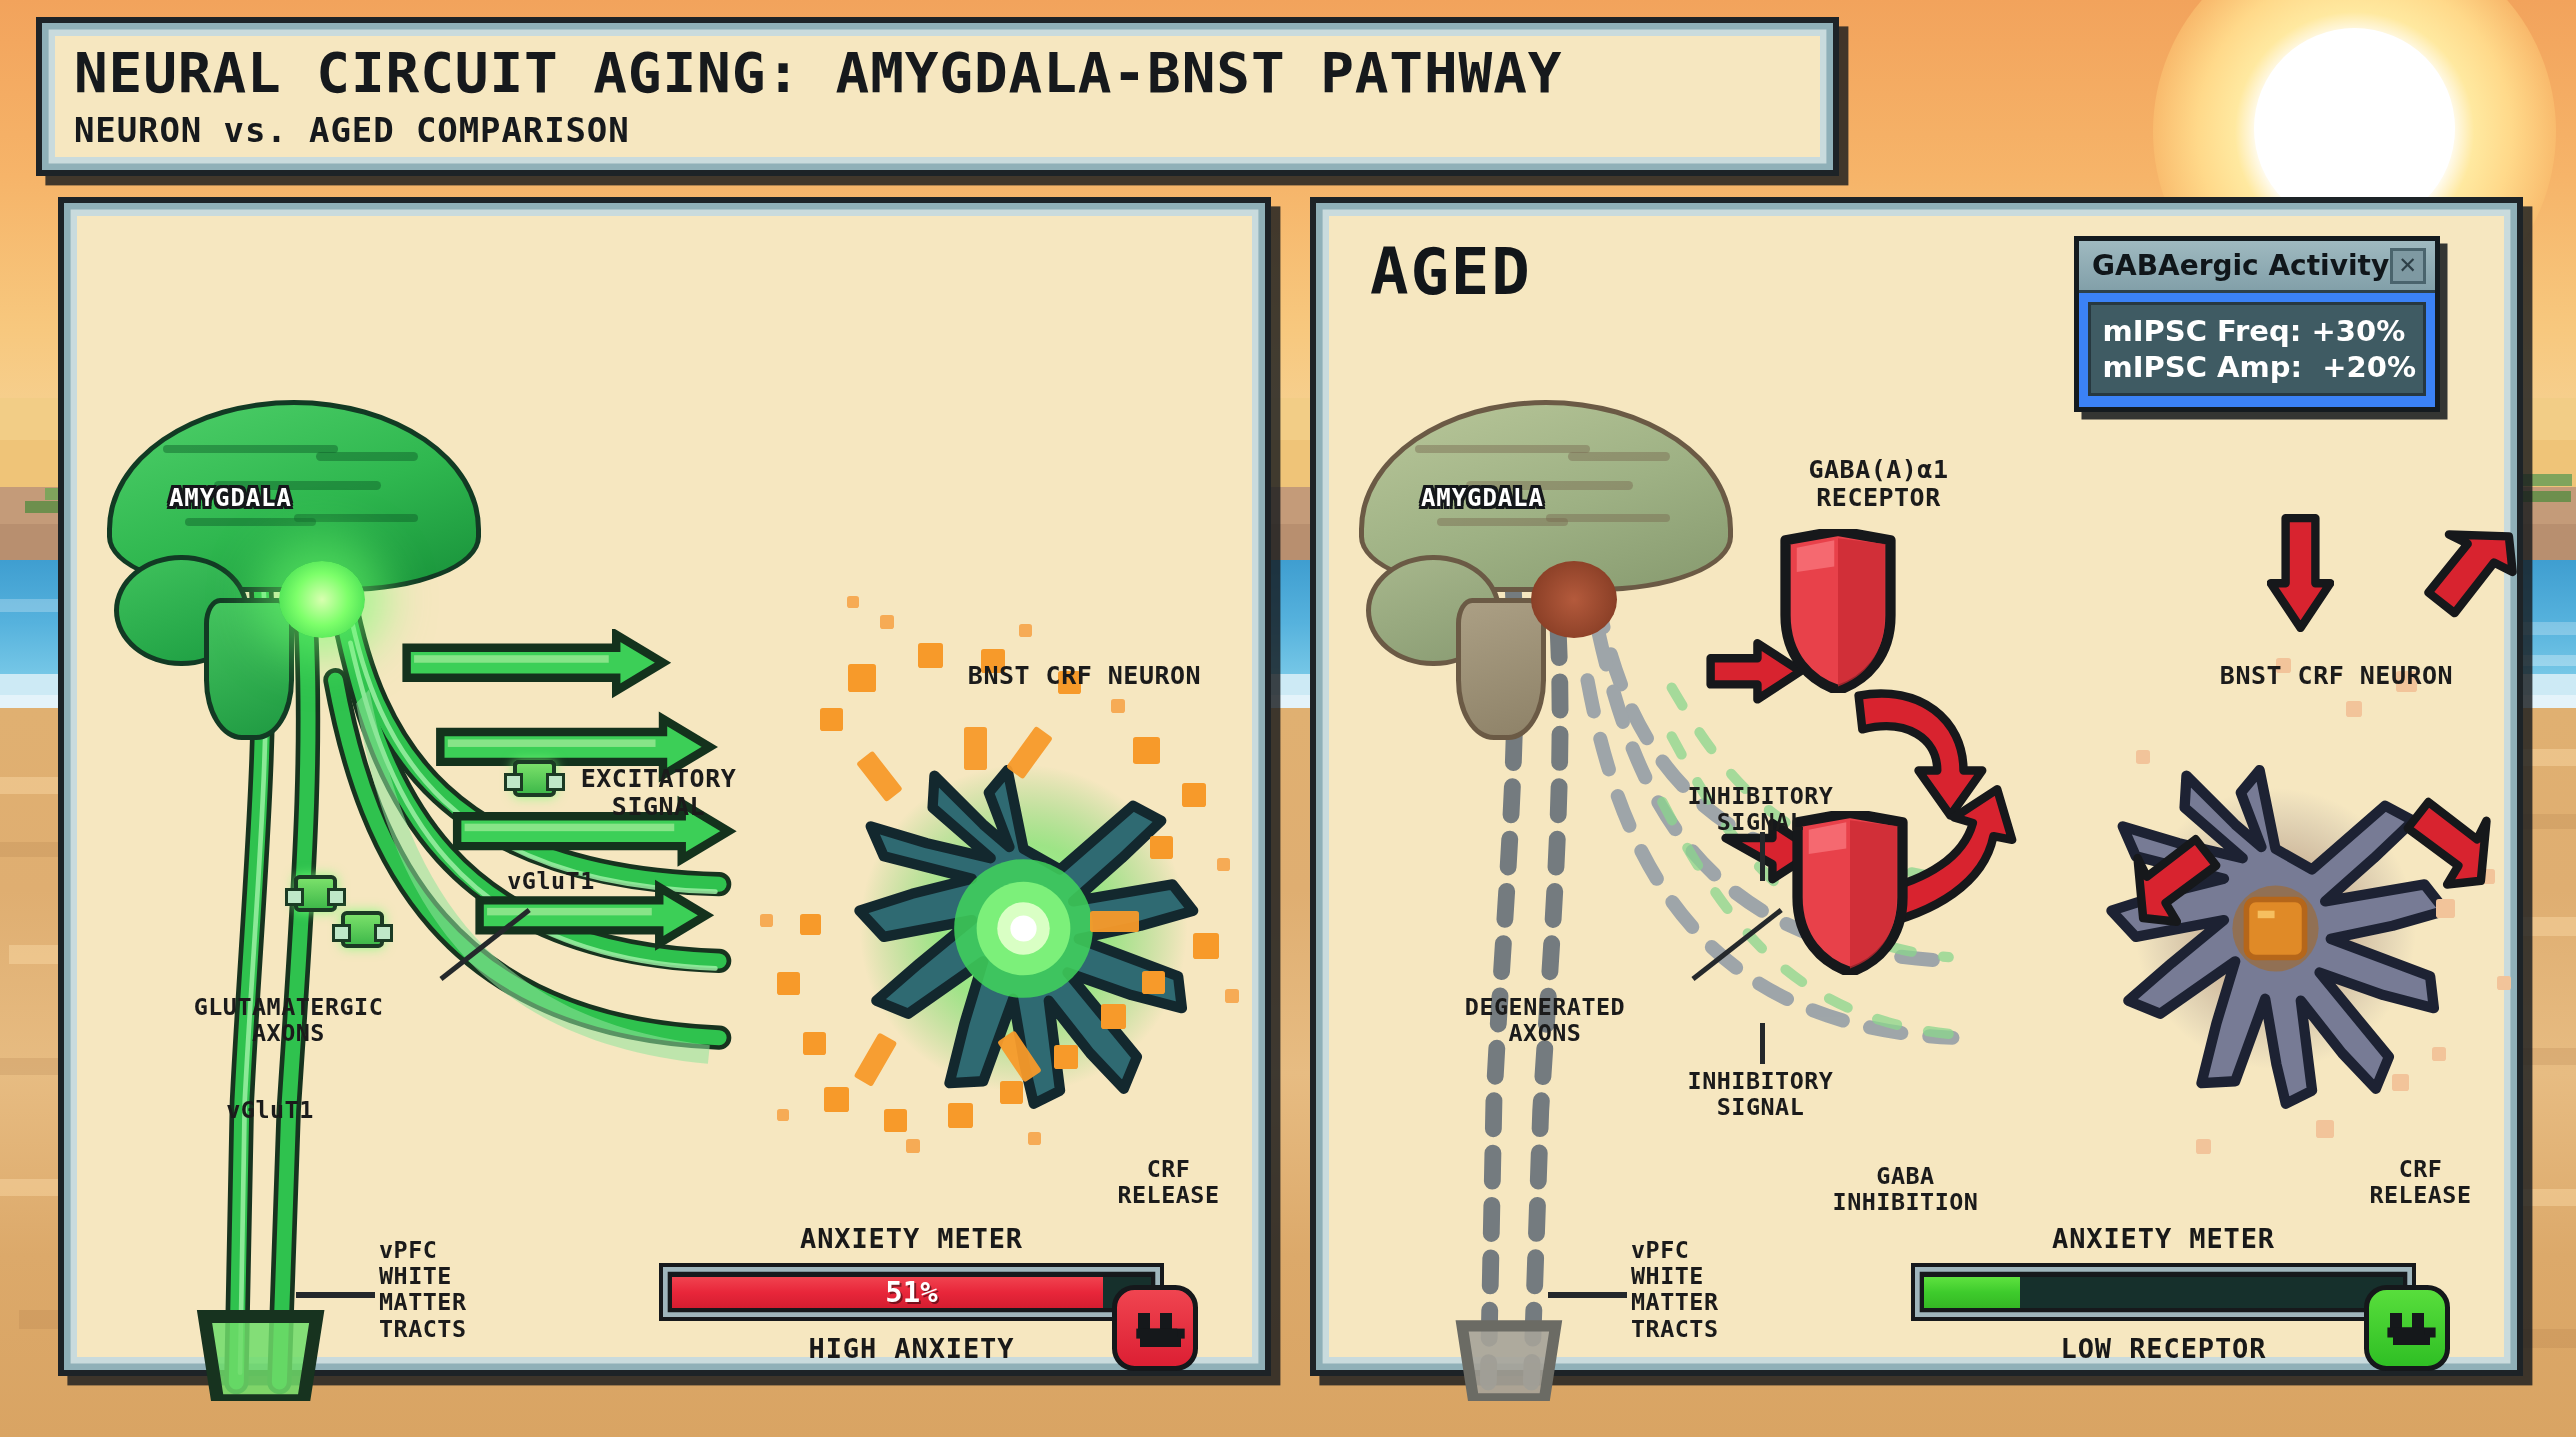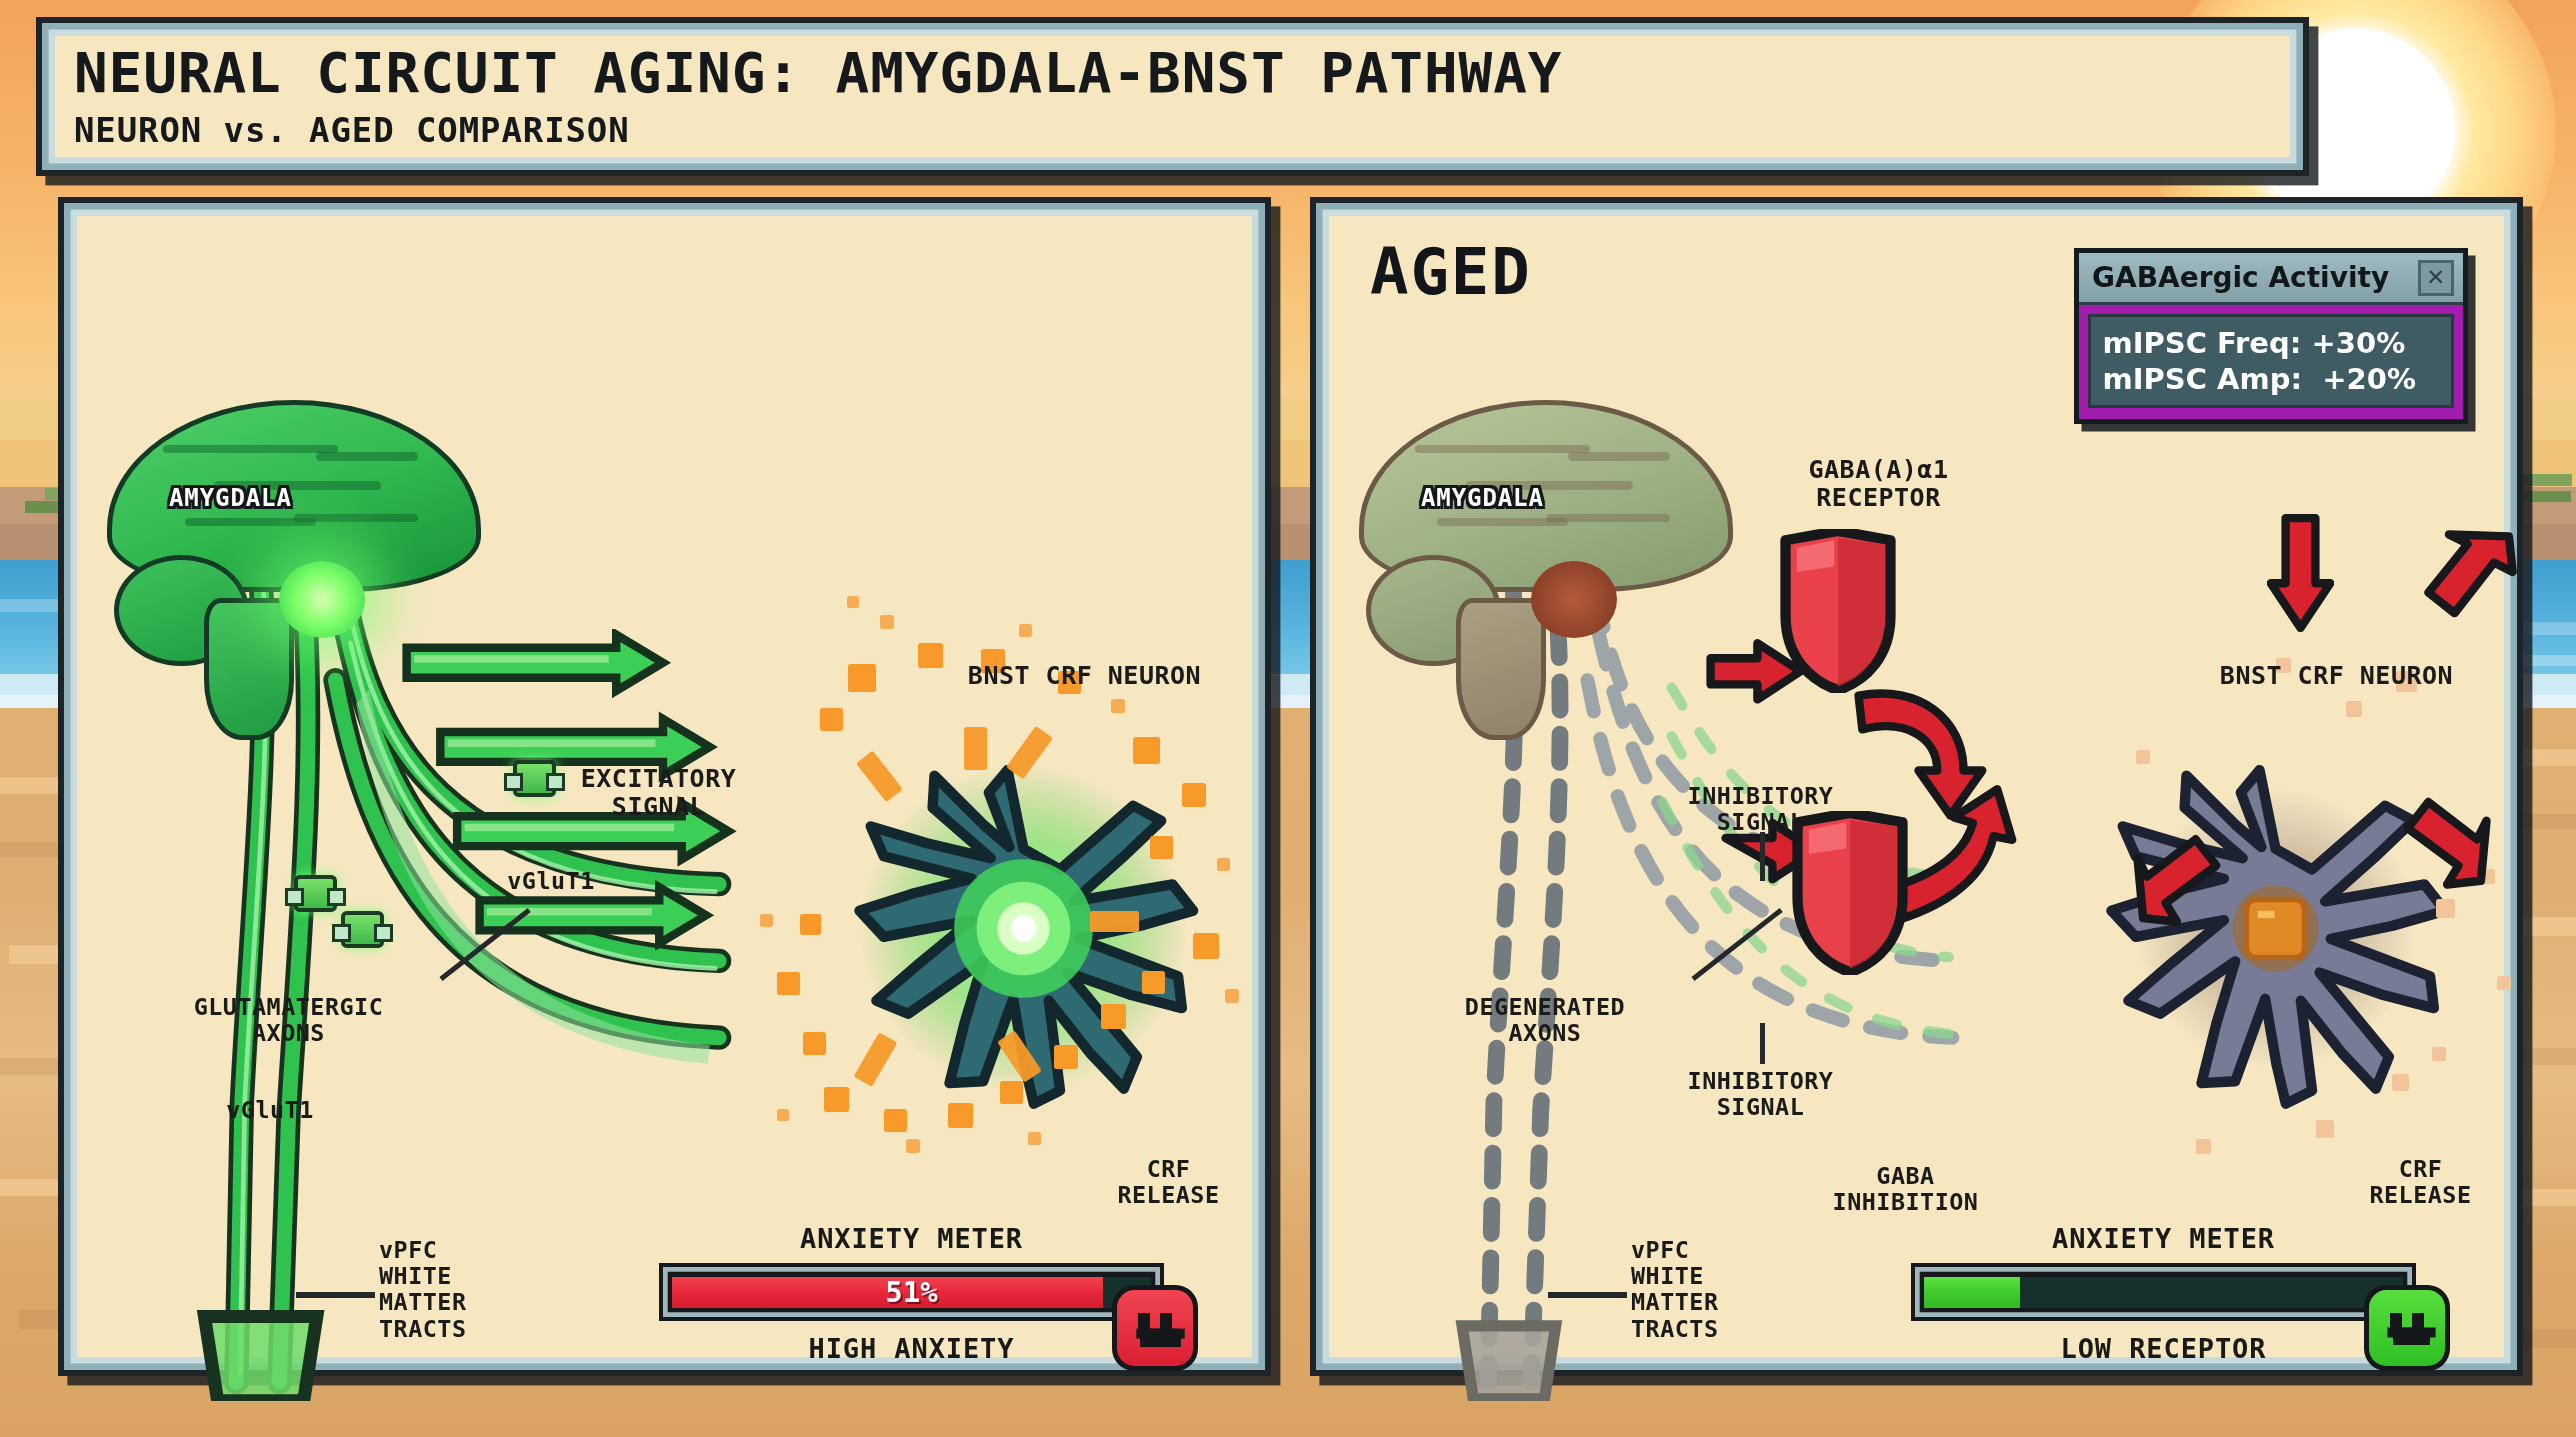--- a/index.html
+++ b/index.html
@@ -51,21 +51,21 @@
     border:6.6px solid #1d2327;
     box-shadow:
       inset 0 0 0 6.6px #8fb0b8,
       inset 0 0 0 13px #c9dbdd,
       inset 0 0 0 18px #f6e7c0,
       9.4px 9.4px 0 0 rgba(20,24,28,.80);
     z-index:5;
   }
 
   
-  #header { left:36px; top:17px; width:2273px; height:159px; padding:20.6px 32px 0 32px; }
+  #header { left:36px; top:17px; width:1803px; height:159px; padding:20.6px 32px 0 32px; }
   #title {
     font-family:"DejaVu Sans Mono", monospace;
     font-weight:bold; font-size:56px; letter-spacing:0.9px; color:#16191c;
     line-height:1.02; white-space:nowrap;
   }
   #subtitle {
     font-family:"DejaVu Sans Mono", monospace;
     font-weight:bold; font-size:34px; letter-spacing:0.9px; color:#16191c;
     margin-top:9.4px; white-space:nowrap;
   }
@@ -160,22 +160,22 @@
   
   .crf { position:absolute; background:#f79a2a; border-radius:2.8px; z-index:16; }
   .crf.sm { background:#f6ab55; }
   .crf.pale { background:#f2c49a; }
 
   
   .shield { position:absolute; z-index:20; }
 
   
   #hud {
-    position:absolute; left:2074px; top:248px; width:394px; height:176px;
-    background:#a21caf; border:5.6px solid #141b1f;
+    position:absolute; left:2074px; top:236px; width:366px; height:176px;
+    background:#3b82f6; border:5.6px solid #141b1f;
     box-shadow:7.5px 7.5px 0 0 rgba(18,22,26,.85);
     z-index:40;
   }
   #hud-title {
     height:52px; display:flex; align-items:center; justify-content:space-between;
     padding:0 9.4px 0 13px;
     background:linear-gradient(180deg,#9fb9c0 0%,#82a0a9 100%);
     border-bottom:3.7px solid #2e4149;
   }
   #hud-title-text {

